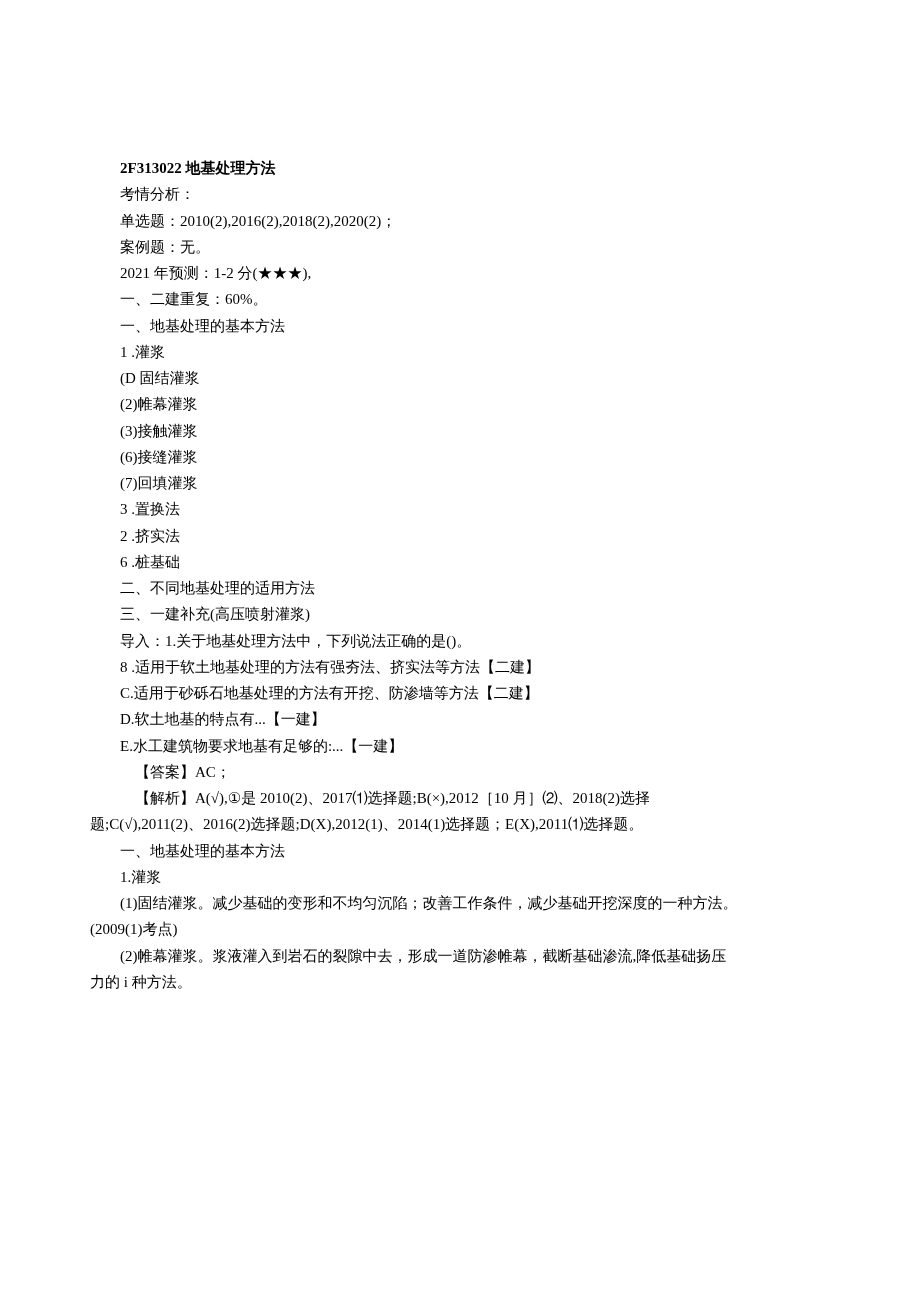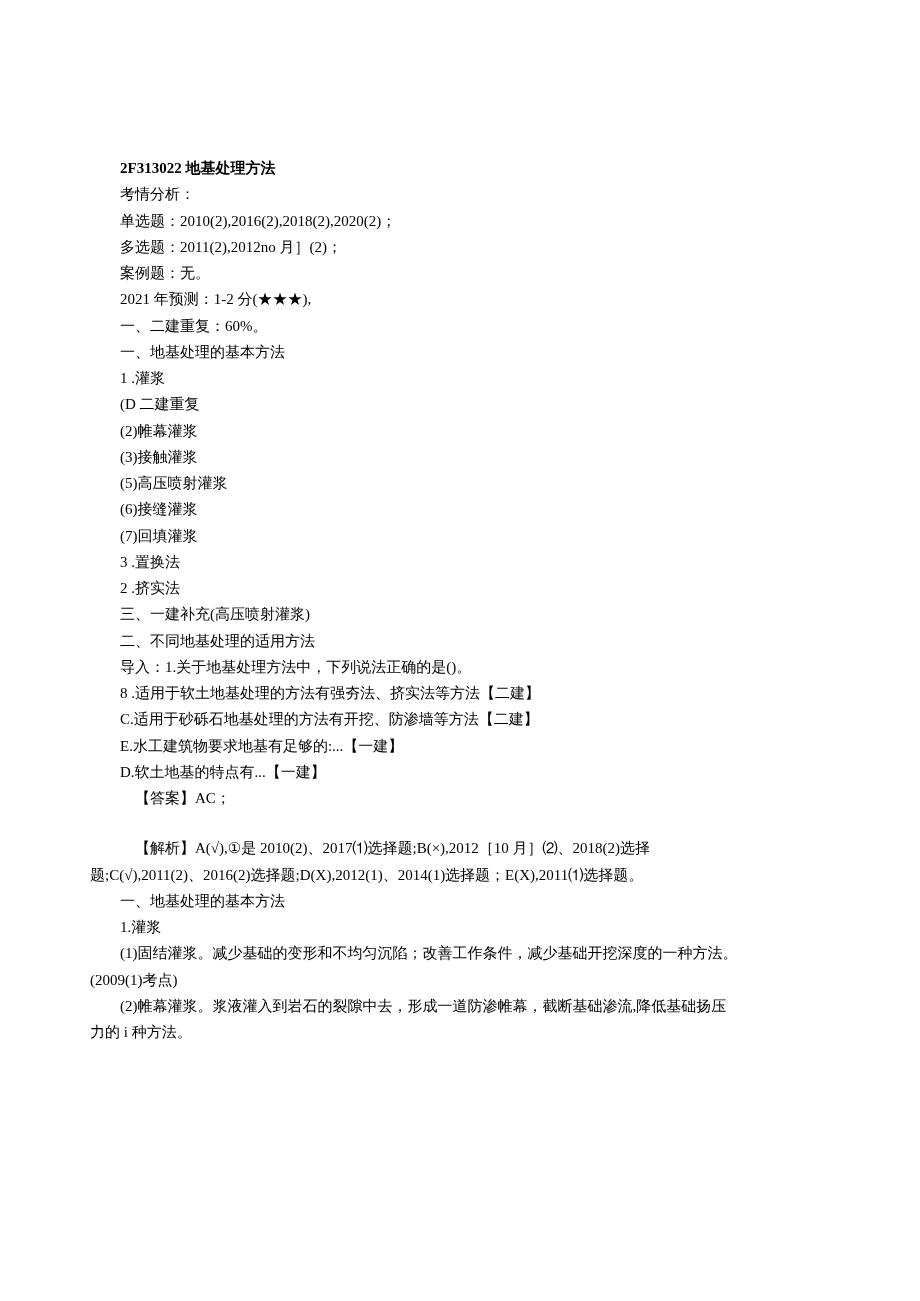--- a/index.html
+++ b/index.html
@@ -29,52 +29,51 @@
 </head>
 <body>
 
 <div class="page">
 
   <p class="para bold">2F313022 地基处理方法</p>
 
   <p class="para">考情分析：</p>
 
   <p class="para">单选题：2010(2),2016(2),2018(2),2020(2)；</p>
-  <p class="para">多选题：2011(2),2012no 月］(2)；</p>
   <p class="para">案例题：无。</p>
   <p class="para">2021 年预测：1-2 分(★★★),</p>
   <p class="para">一、二建重复：60%。</p>
 
 
   <p class="para">一、地基处理的基本方法</p>
 
   <p class="para">1 .灌浆</p>
-  <p class="para">(D 二建重复</p>
+  <p class="para">(D 固结灌浆</p>
   <p class="para">(2)帷幕灌浆</p>
   <p class="para">(3)接触灌浆</p>
-  <p class="para">(5)高压喷射灌浆</p>
   <p class="para">(6)接缝灌浆</p>
   <p class="para">(7)回填灌浆</p>
 
   <p class="para">3 .置换法</p>
   <p class="para">2 .挤实法</p>
+  <p class="para">6 .桩基础</p>
 
+  <p class="para">二、不同地基处理的适用方法</p>
   <p class="para">三、一建补充(高压喷射灌浆)</p>
-  <p class="para">二、不同地基处理的适用方法</p>
 
   <p class="para">导入：1.关于地基处理方法中，下列说法正确的是()。</p>
 
   <p class="para">8 .适用于软土地基处理的方法有强夯法、挤实法等方法【二建】</p>
   <p class="para">C.适用于砂砾石地基处理的方法有开挖、防渗墙等方法【二建】</p>
+  <p class="para">D.软土地基的特点有...【一建】</p>
   <p class="para">E.水工建筑物要求地基有足够的:...【一建】</p>
-  <p class="para">D.软土地基的特点有...【一建】</p>
 
   <p class="para" style="text-indent:3em;">【答案】AC；</p>
 
-  <p class="para" style="text-indent:3em;margin-top:24px;">【解析】A(√),①是 2010(2)、2017⑴选择题;B(×),2012［10 月］⑵、2018(2)选择题;C(√),2011(2)、2016(2)选择题;D(X),2012(1)、2014(1)选择题；E(X),2011⑴选择题。</p>
+  <p class="para" style="text-indent:3em;">【解析】A(√),①是 2010(2)、2017⑴选择题;B(×),2012［10 月］⑵、2018(2)选择题;C(√),2011(2)、2016(2)选择题;D(X),2012(1)、2014(1)选择题；E(X),2011⑴选择题。</p>
 
   <p class="para">一、地基处理的基本方法</p>
   <p class="para">1.灌浆</p>
 
   <p class="para">(1)固结灌浆。减少基础的变形和不均匀沉陷；改善工作条件，减少基础开挖深度的一种方法。(2009(1)考点)</p>
   <p class="para">(2)帷幕灌浆。浆液灌入到岩石的裂隙中去，形成一道防渗帷幕，截断基础渗流,降低基础扬压力的 i 种方法。</p>
 
 </div>
 
 </body></html>

